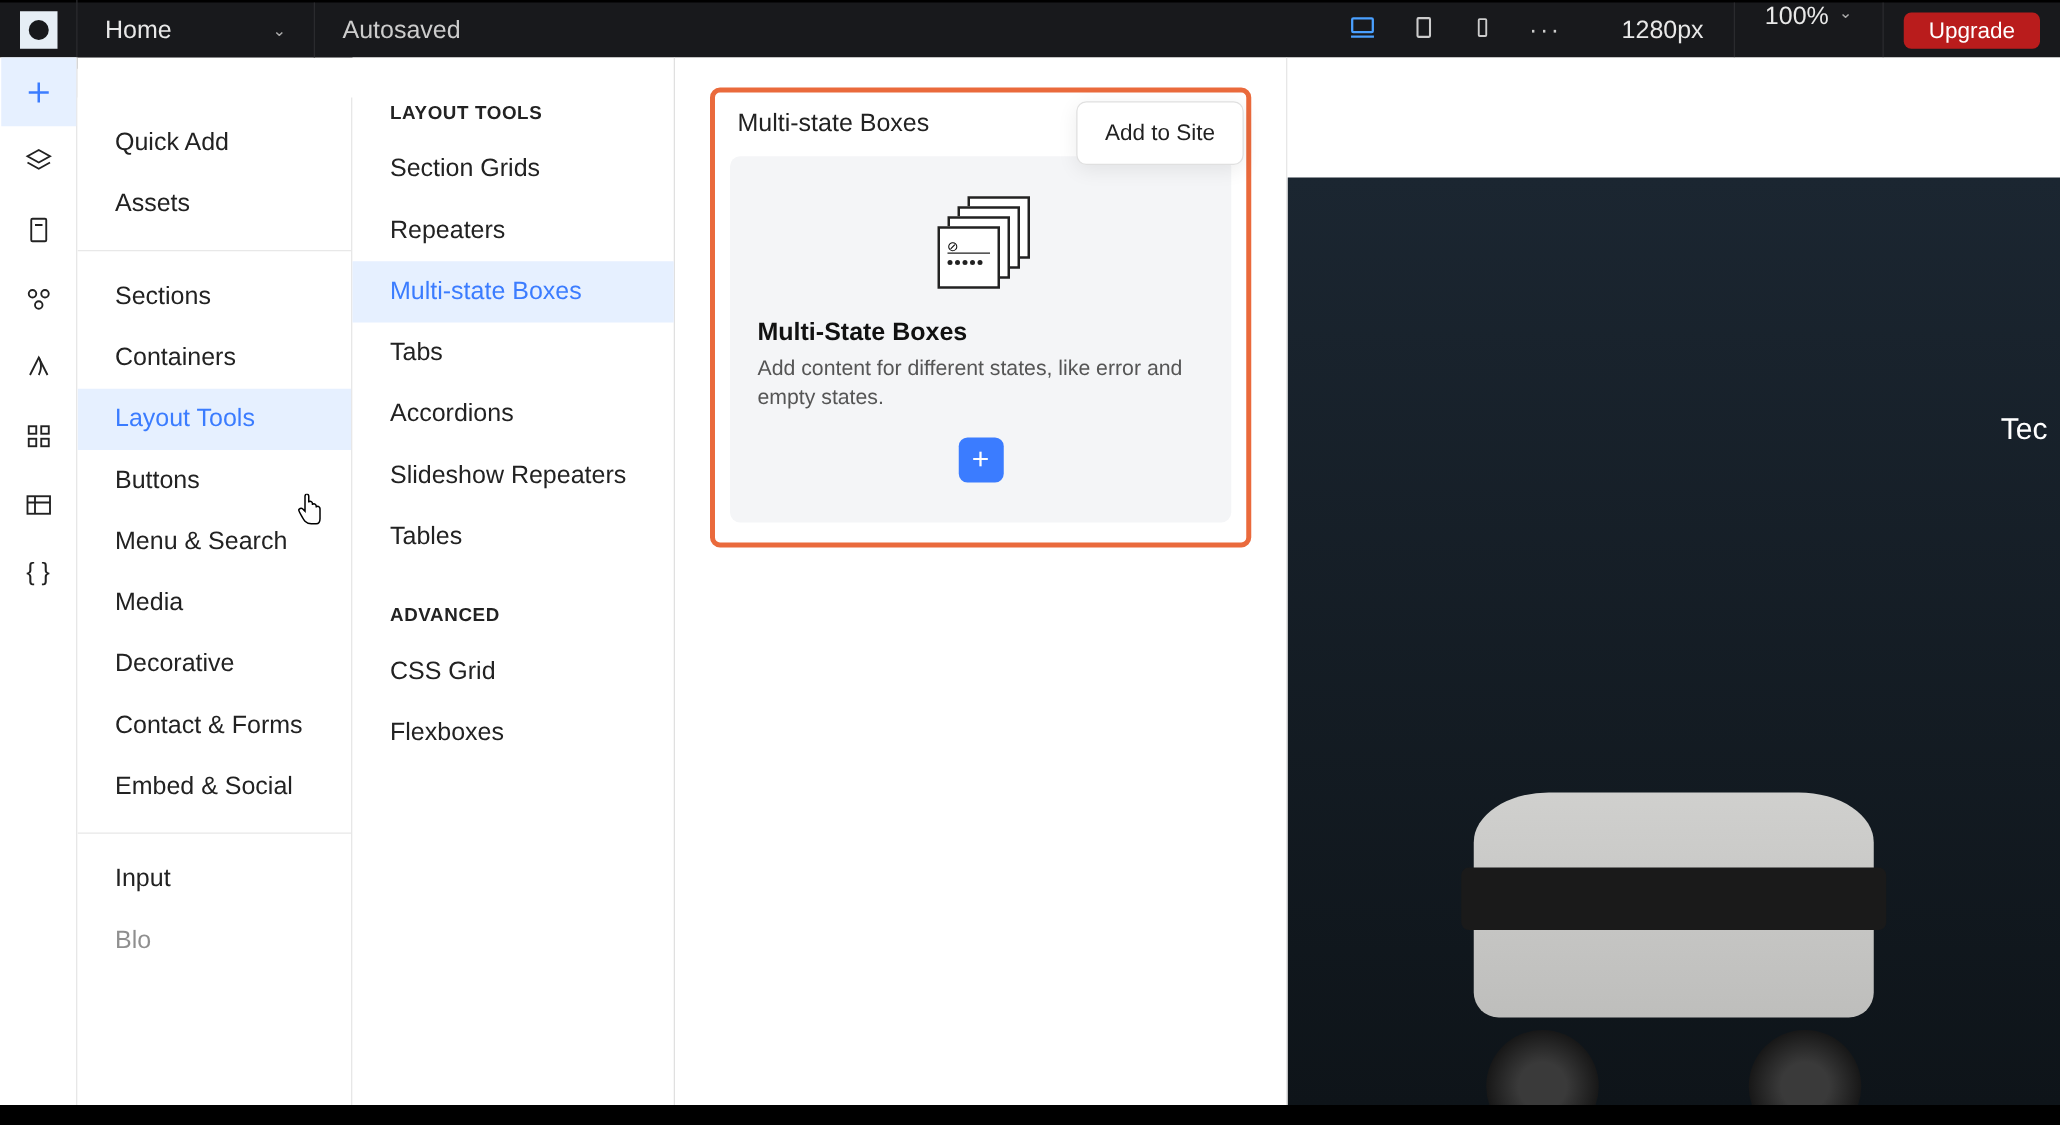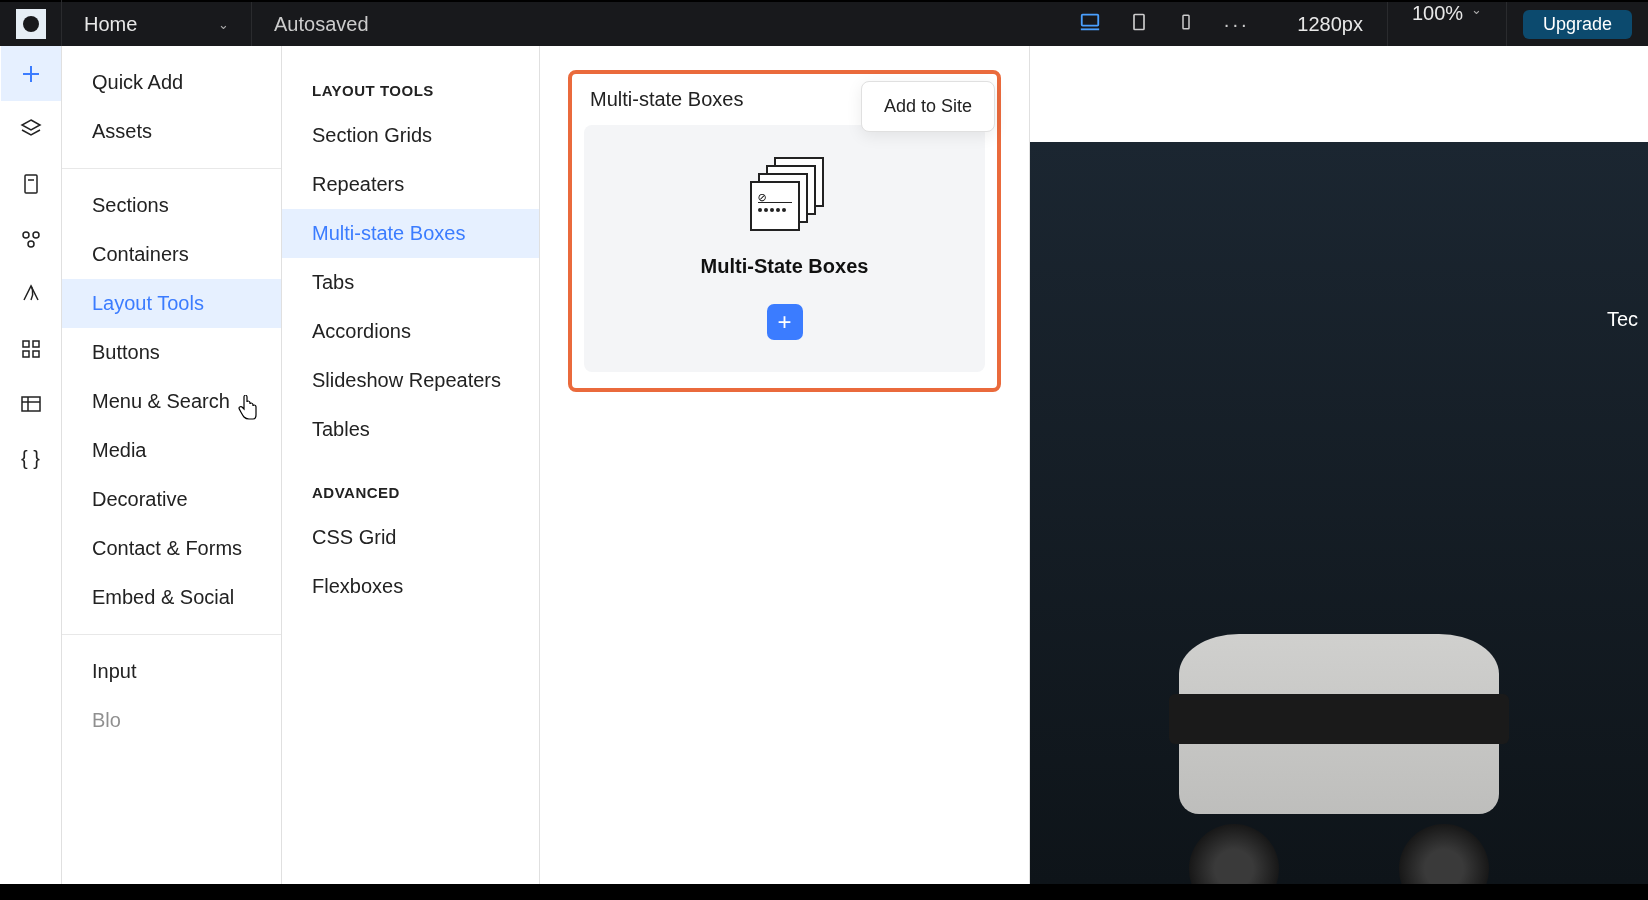--- a/index.html
+++ b/index.html
@@ -77,21 +77,21 @@
   padding: 0 24px;
   font-size: 20px;
   display: flex;
   align-items: flex-start;
   gap: 8px;
   border-right: 1px solid #2a2b2e;
   height: 100%;
 }
 .upgrade {
   margin: 0 16px;
-  background: #0c4a6e;
+  background: #b91c1c;
   color: #fff;
   border: none;
   font-size: 18px;
   padding: 4px 20px;
   border-radius: 6px;
   cursor: pointer;
 }
 .workspace {
   display: flex;
   height: calc(100% - 62px);
@@ -118,20 +118,21 @@
 .rail-item.active {
   background: #e6f0ff;
   color: #3b7cff;
 }
 .rail svg { width: 24px; height: 24px; }
 .panel {
   width: 220px;
   background: #fff;
   border-right: 1px solid #e0e0e0;
   overflow-y: auto;
+  margin-top: 32px;
 }
 .panel-section { border-bottom: 1px solid #e8e8e8; padding: 12px 0; }
 .panel-item {
   padding: 13px 30px;
   font-size: 20px;
   color: #222;
   cursor: pointer;
   position: relative;
 }
 .panel-item.active {
@@ -326,24 +327,24 @@
   height: 90px;
   background: radial-gradient(circle, #3a3a3a 30%, #181818 70%);
   border-radius: 50%;
   position: absolute;
   bottom: -10px;
 }
 .wheel-l { left: 40px; }
 .wheel-r { right: 40px; }
 .tec {
   position: absolute;
-  top: 166px;
+  top: 188px;
   right: 10px;
   color: #fff;
-  font-size: 20px;
+  font-size: 24px;
 }
 .cursor-hand {
   position: absolute;
   left: 236px;
   top: 395px;
   font-size: 20px;
   pointer-events: none;
 }
 </style>
 </head>
@@ -487,20 +488,21 @@
                 <div class="dot"></div>
                 <div class="dot"></div>
                 <div class="dot"></div>
                 <div class="dot"></div>
                 <div class="dot"></div>
               </div>
           </div>
         </div>
         <div class="card-body">
           <div class="card-title">Multi-State Boxes</div>
+          <div class="card-desc">Add content for different states, like error and empty states.</div>
         </div>
         <div class="add-circle">+</div>
       </div>
     </div>
   </div>
 
   <div class="canvas">
     <div class="canvas-inner">
       <div class="tec">Tec</div>
       <div class="robot">

